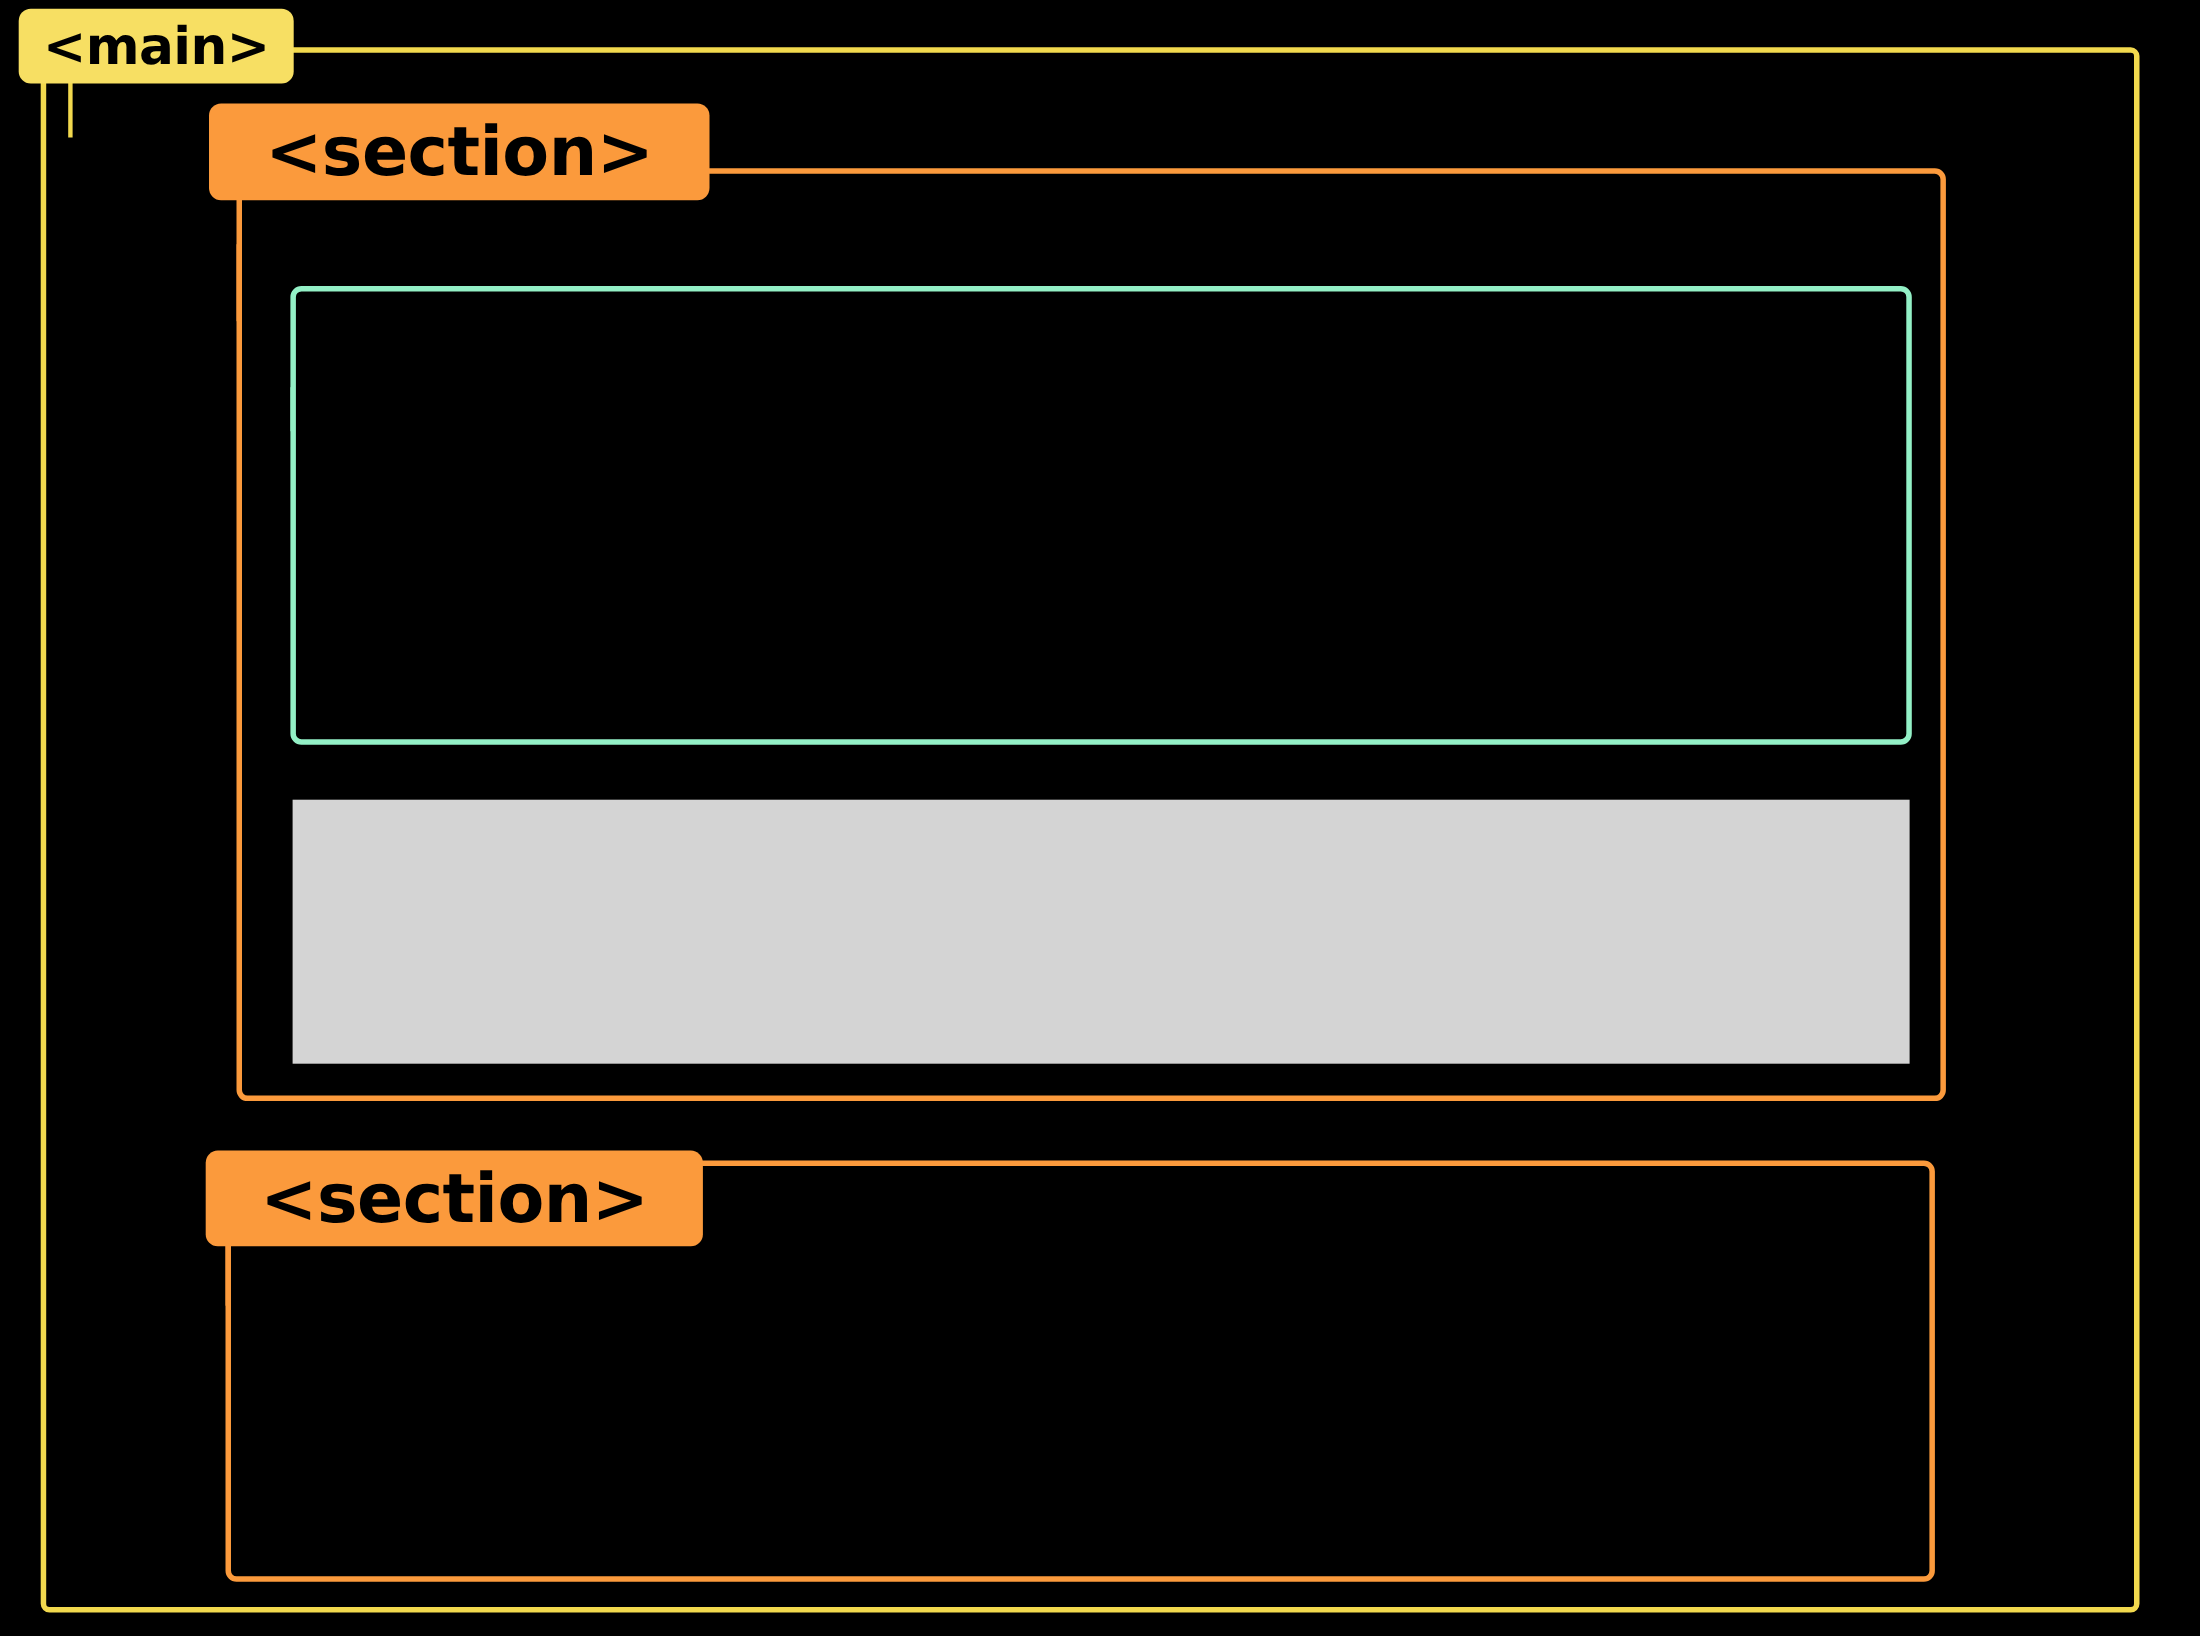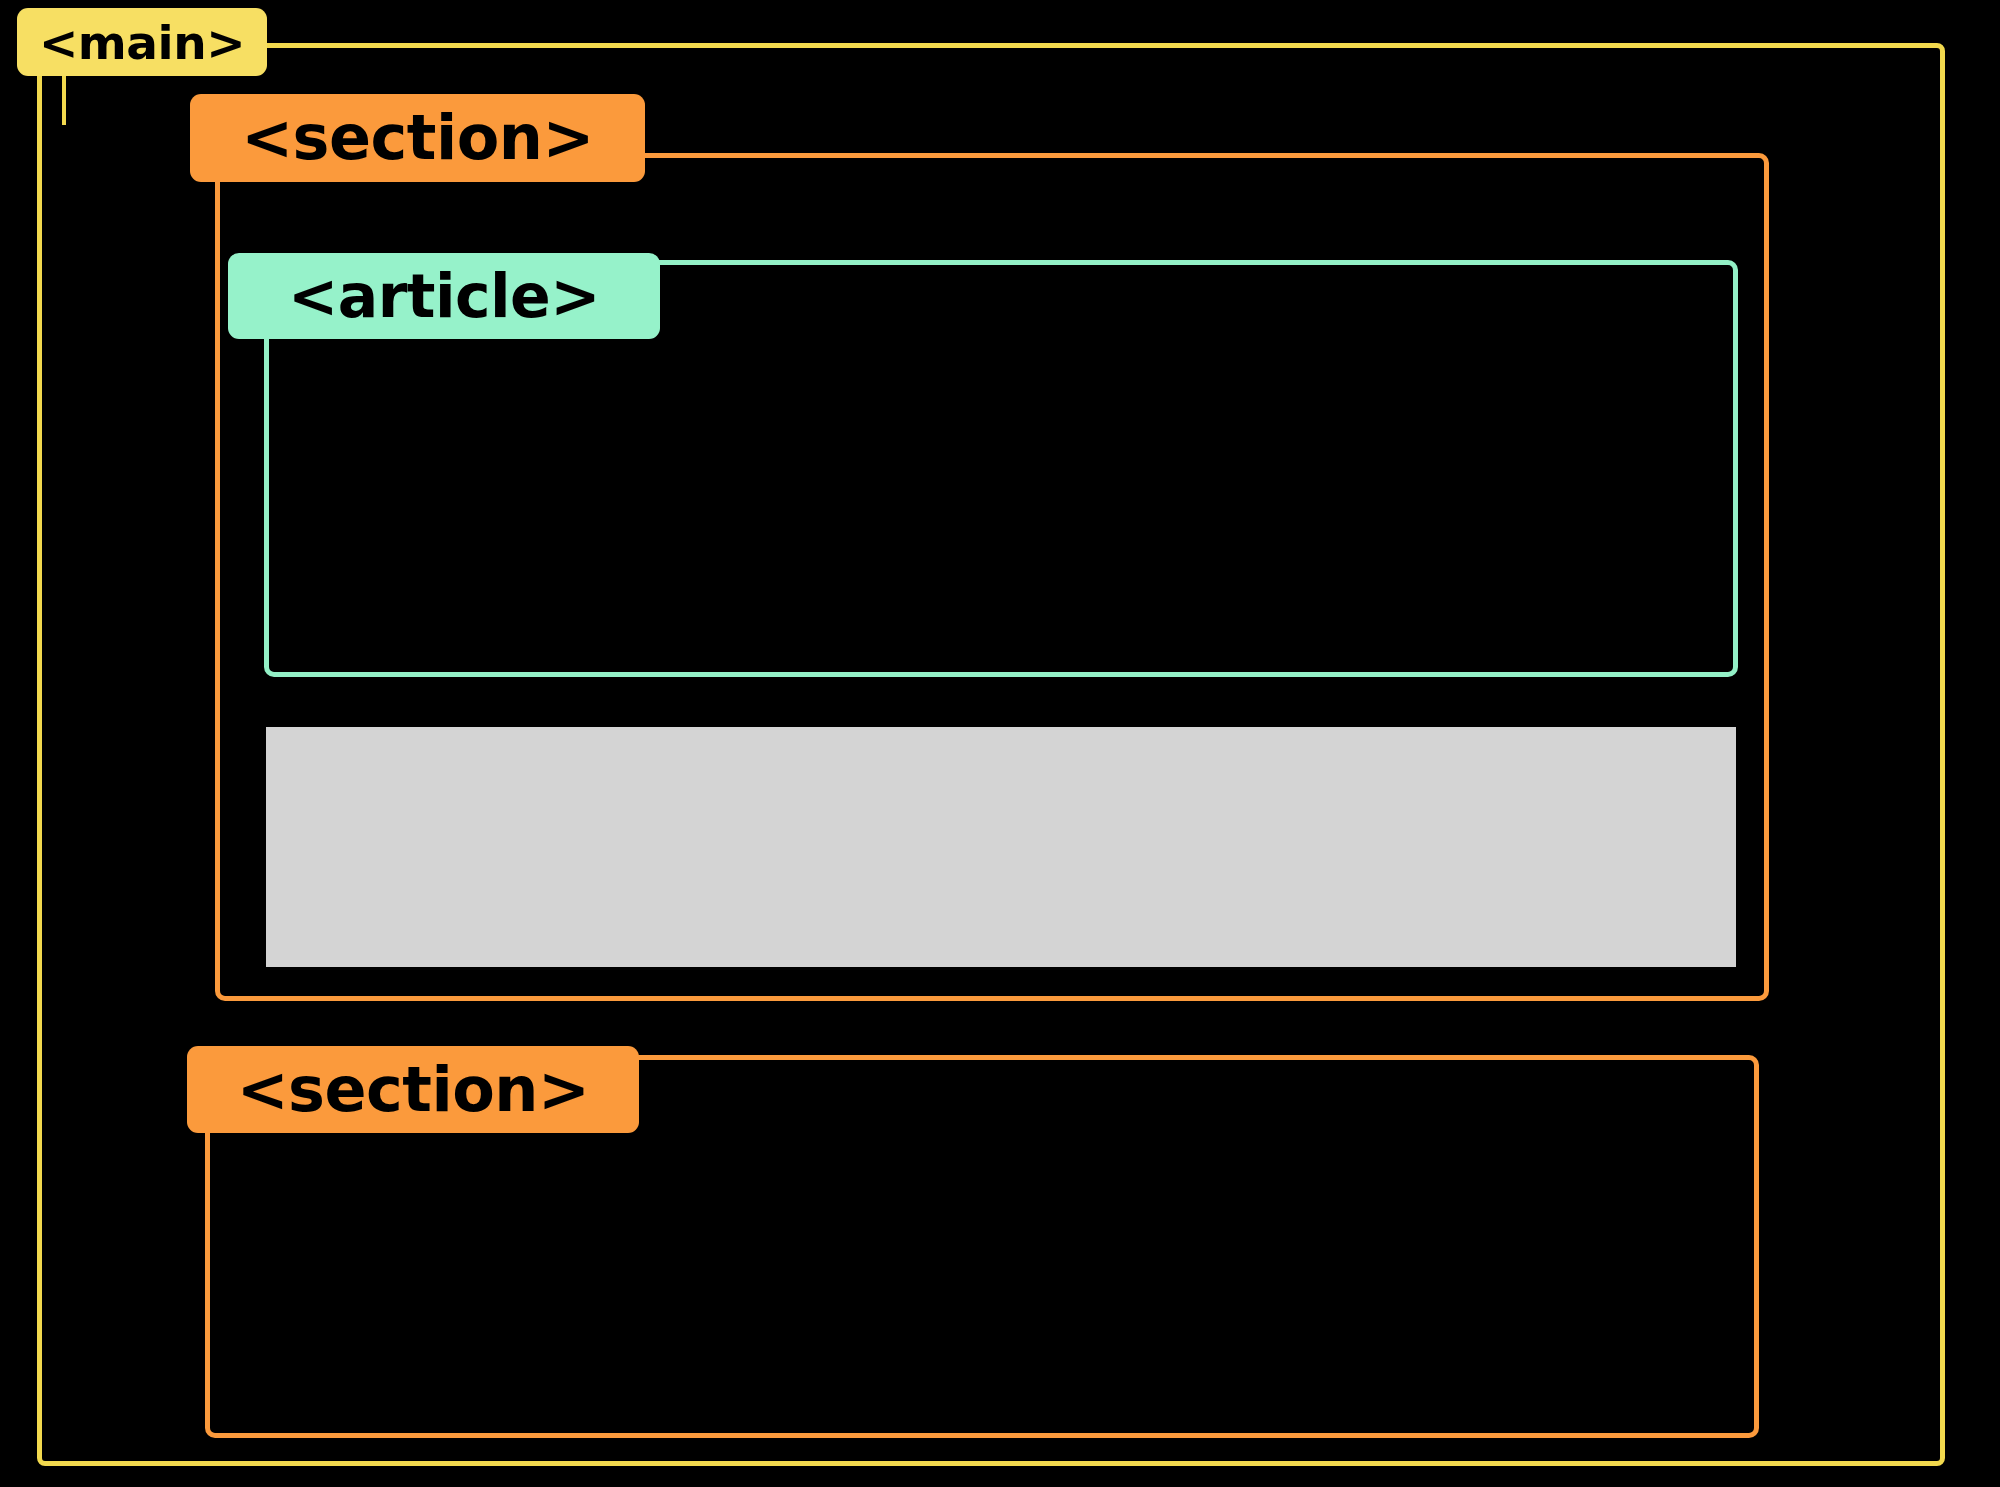--- a/index.html
+++ b/index.html
@@ -156,17 +156,16 @@
 
   <div class="connector conn-v conn-main-v"></div>
   <div class="connector conn-v conn-sec1-v"></div>
   <div class="connector conn-v conn-art-v"></div>
   <div class="connector conn-v conn-sec2-v"></div>
 
   <div class="tag tag-main">&lt;main&gt;</div>
 
   <div class="tag tag-section-1">&lt;section&gt;</div>
 
-  <div class="tag tag-article">&lt;article&gt;</div>
 
   <div class="tag tag-section-2">&lt;section&gt;</div>
 
 </div>
 
 </body></html>

